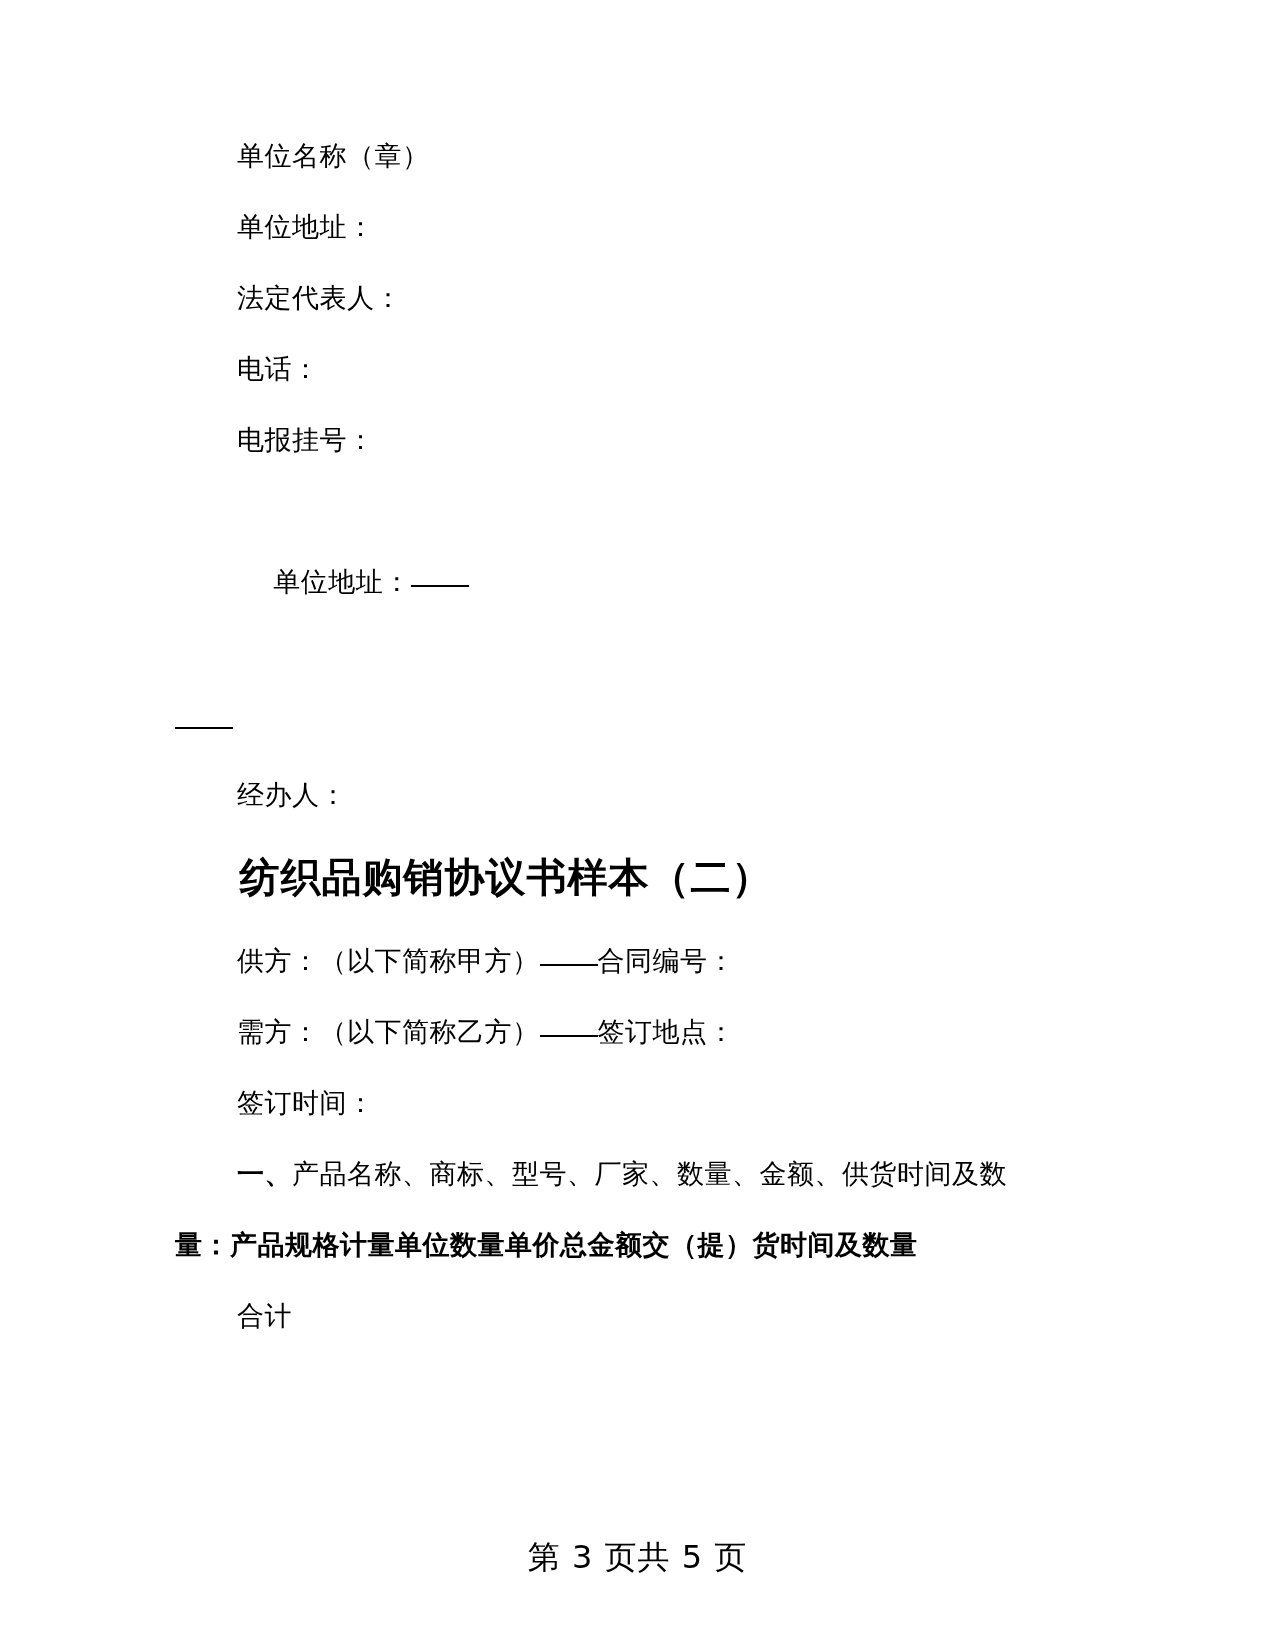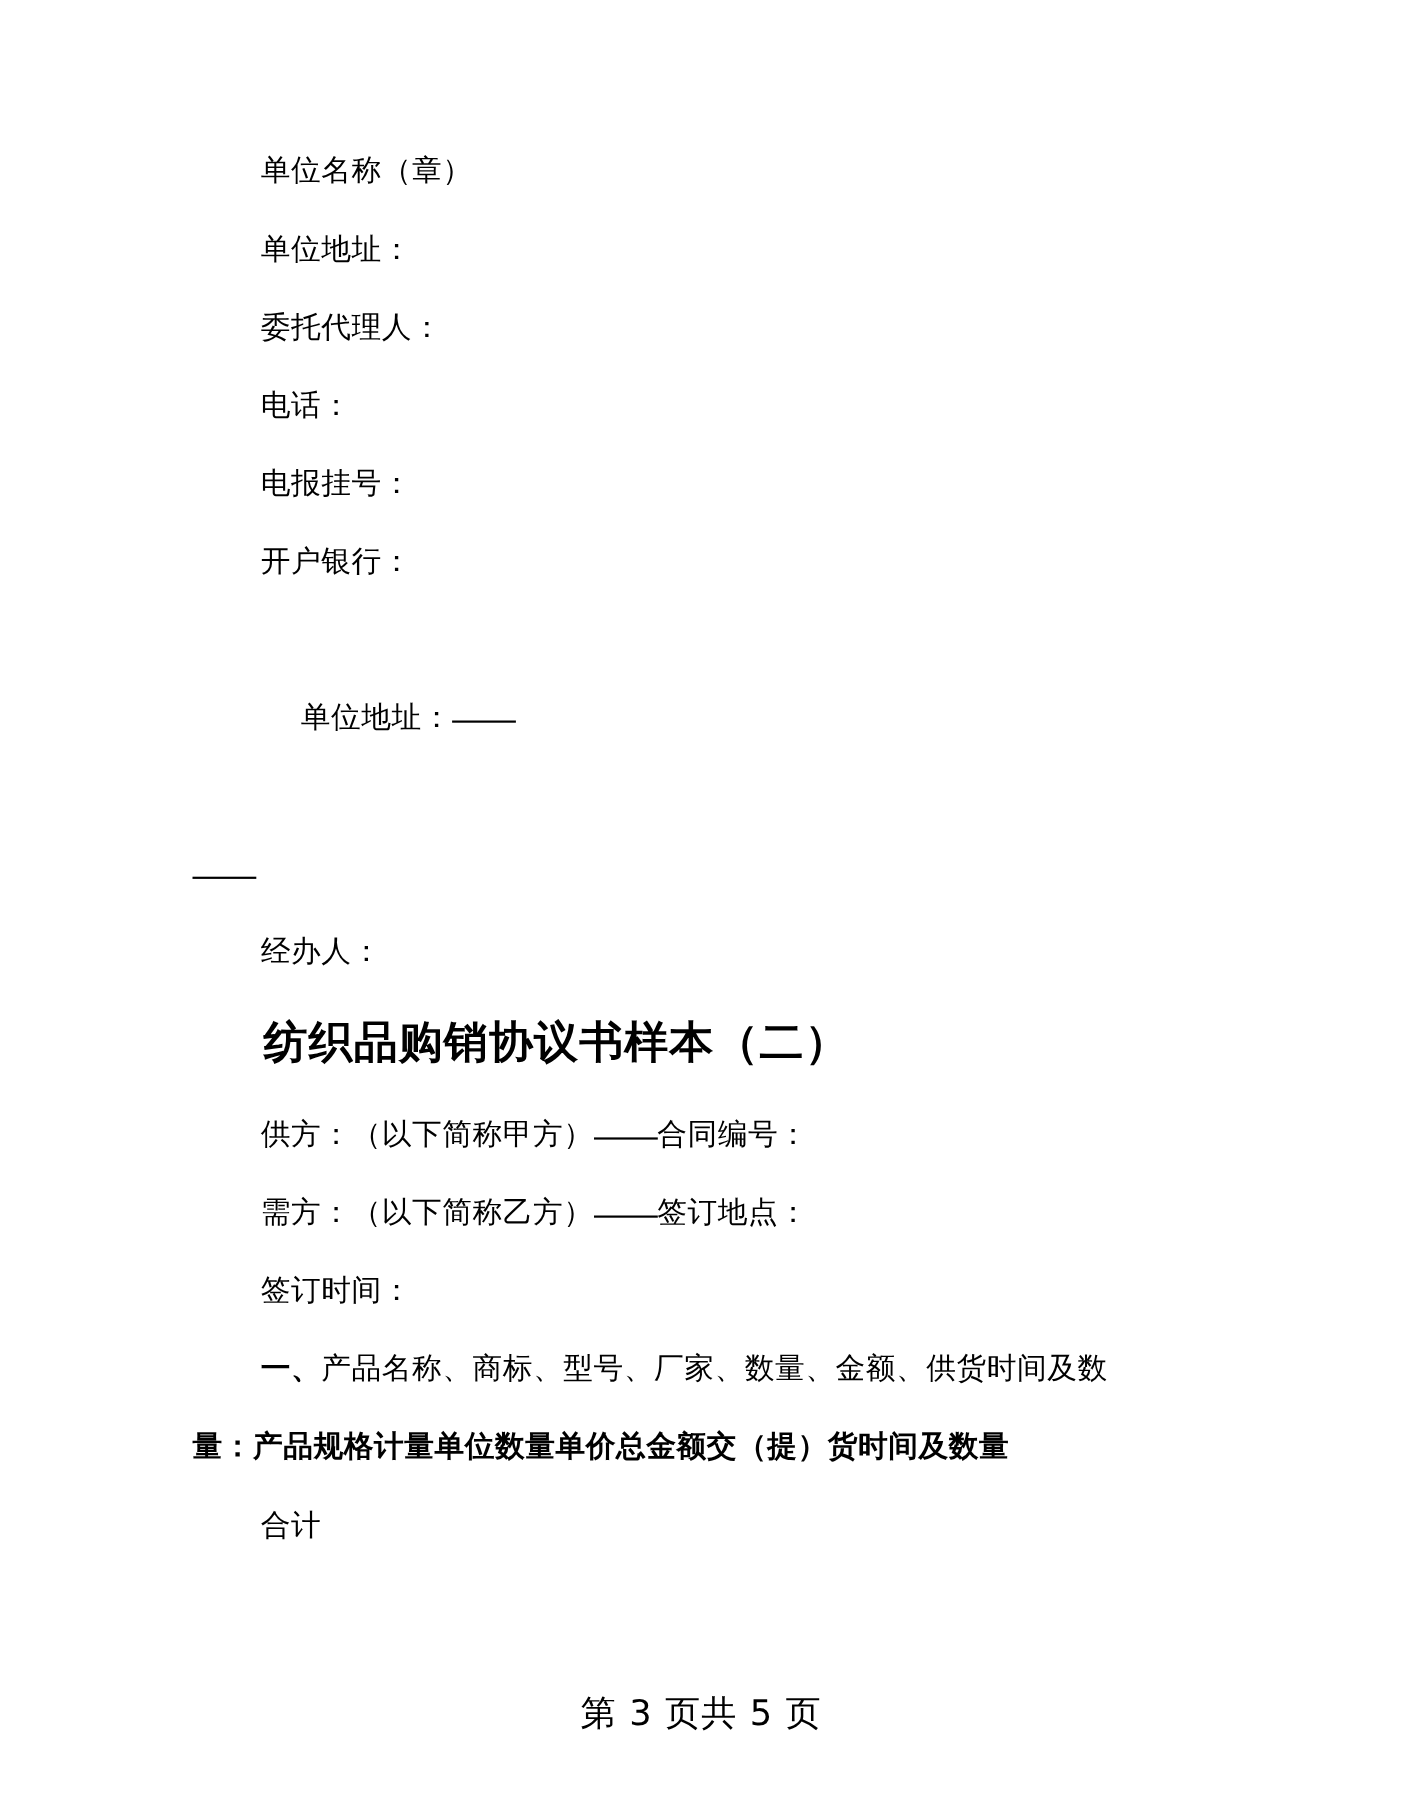--- a/index.html
+++ b/index.html
@@ -78,24 +78,23 @@
     white-space: pre;
   }
 </style>
 </head>
 <body>
 
 <div class="page">
 
   <div class="line indent">单位名称（章）</div>
   <div class="line indent">单位地址：</div>
-  <div class="line indent">委托代理人：</div>
+  <div class="line indent">法定代表人：</div>
   <div class="line indent">电话：</div>
   <div class="line indent">电报挂号：</div>
-  <div class="line indent">开户银行：</div>
 
   <div class="line indent row-two">
     <span>单位地址：</span><span class="short-rule"></span>
   </div>
 
   <div class="line rule-line"><span class="short-rule"></span></div>
 
   <div class="line indent">经办人：</div>
 
   <div class="title">纺织品购销协议书样本（二）</div>

